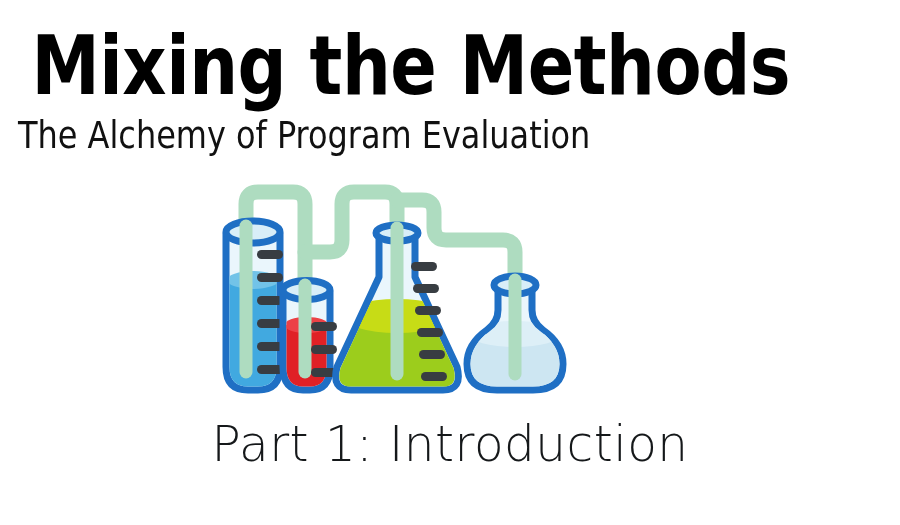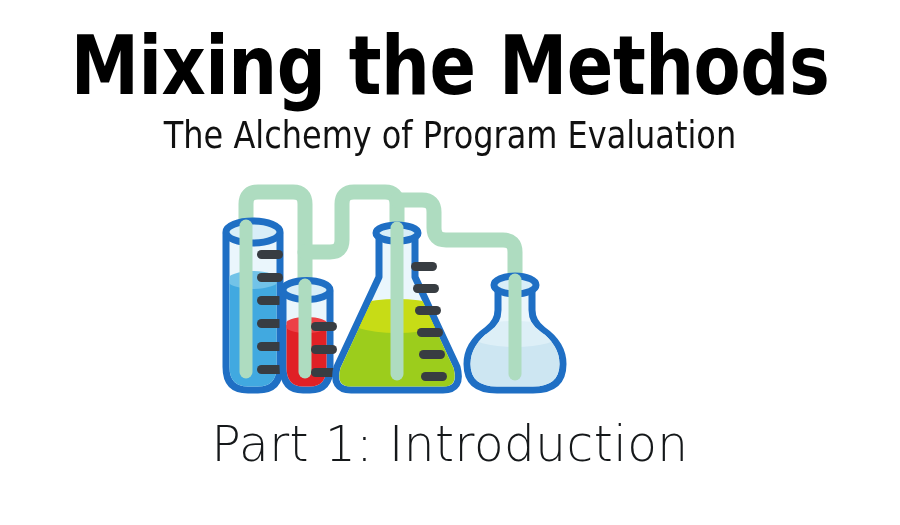--- a/index.html
+++ b/index.html
@@ -19,21 +19,20 @@
     width: 900px;
     height: 525px;
     background: #ffffff;
     box-sizing: border-box;
   }
   .title-block {
     position: absolute;
     top: 26px;
     left: 0;
     width: 900px;
-    text-align: center;
   }
   .main-title {
     font-family: "Liberation Sans Narrow", "DejaVu Sans Condensed", "Liberation Sans", sans-serif;
     font-weight: 700;
     font-size: 82px;
     line-height: 0.98;
     letter-spacing: -0.5px;
     color: #000000;
     margin: 0;
     transform: scaleX(0.93);

